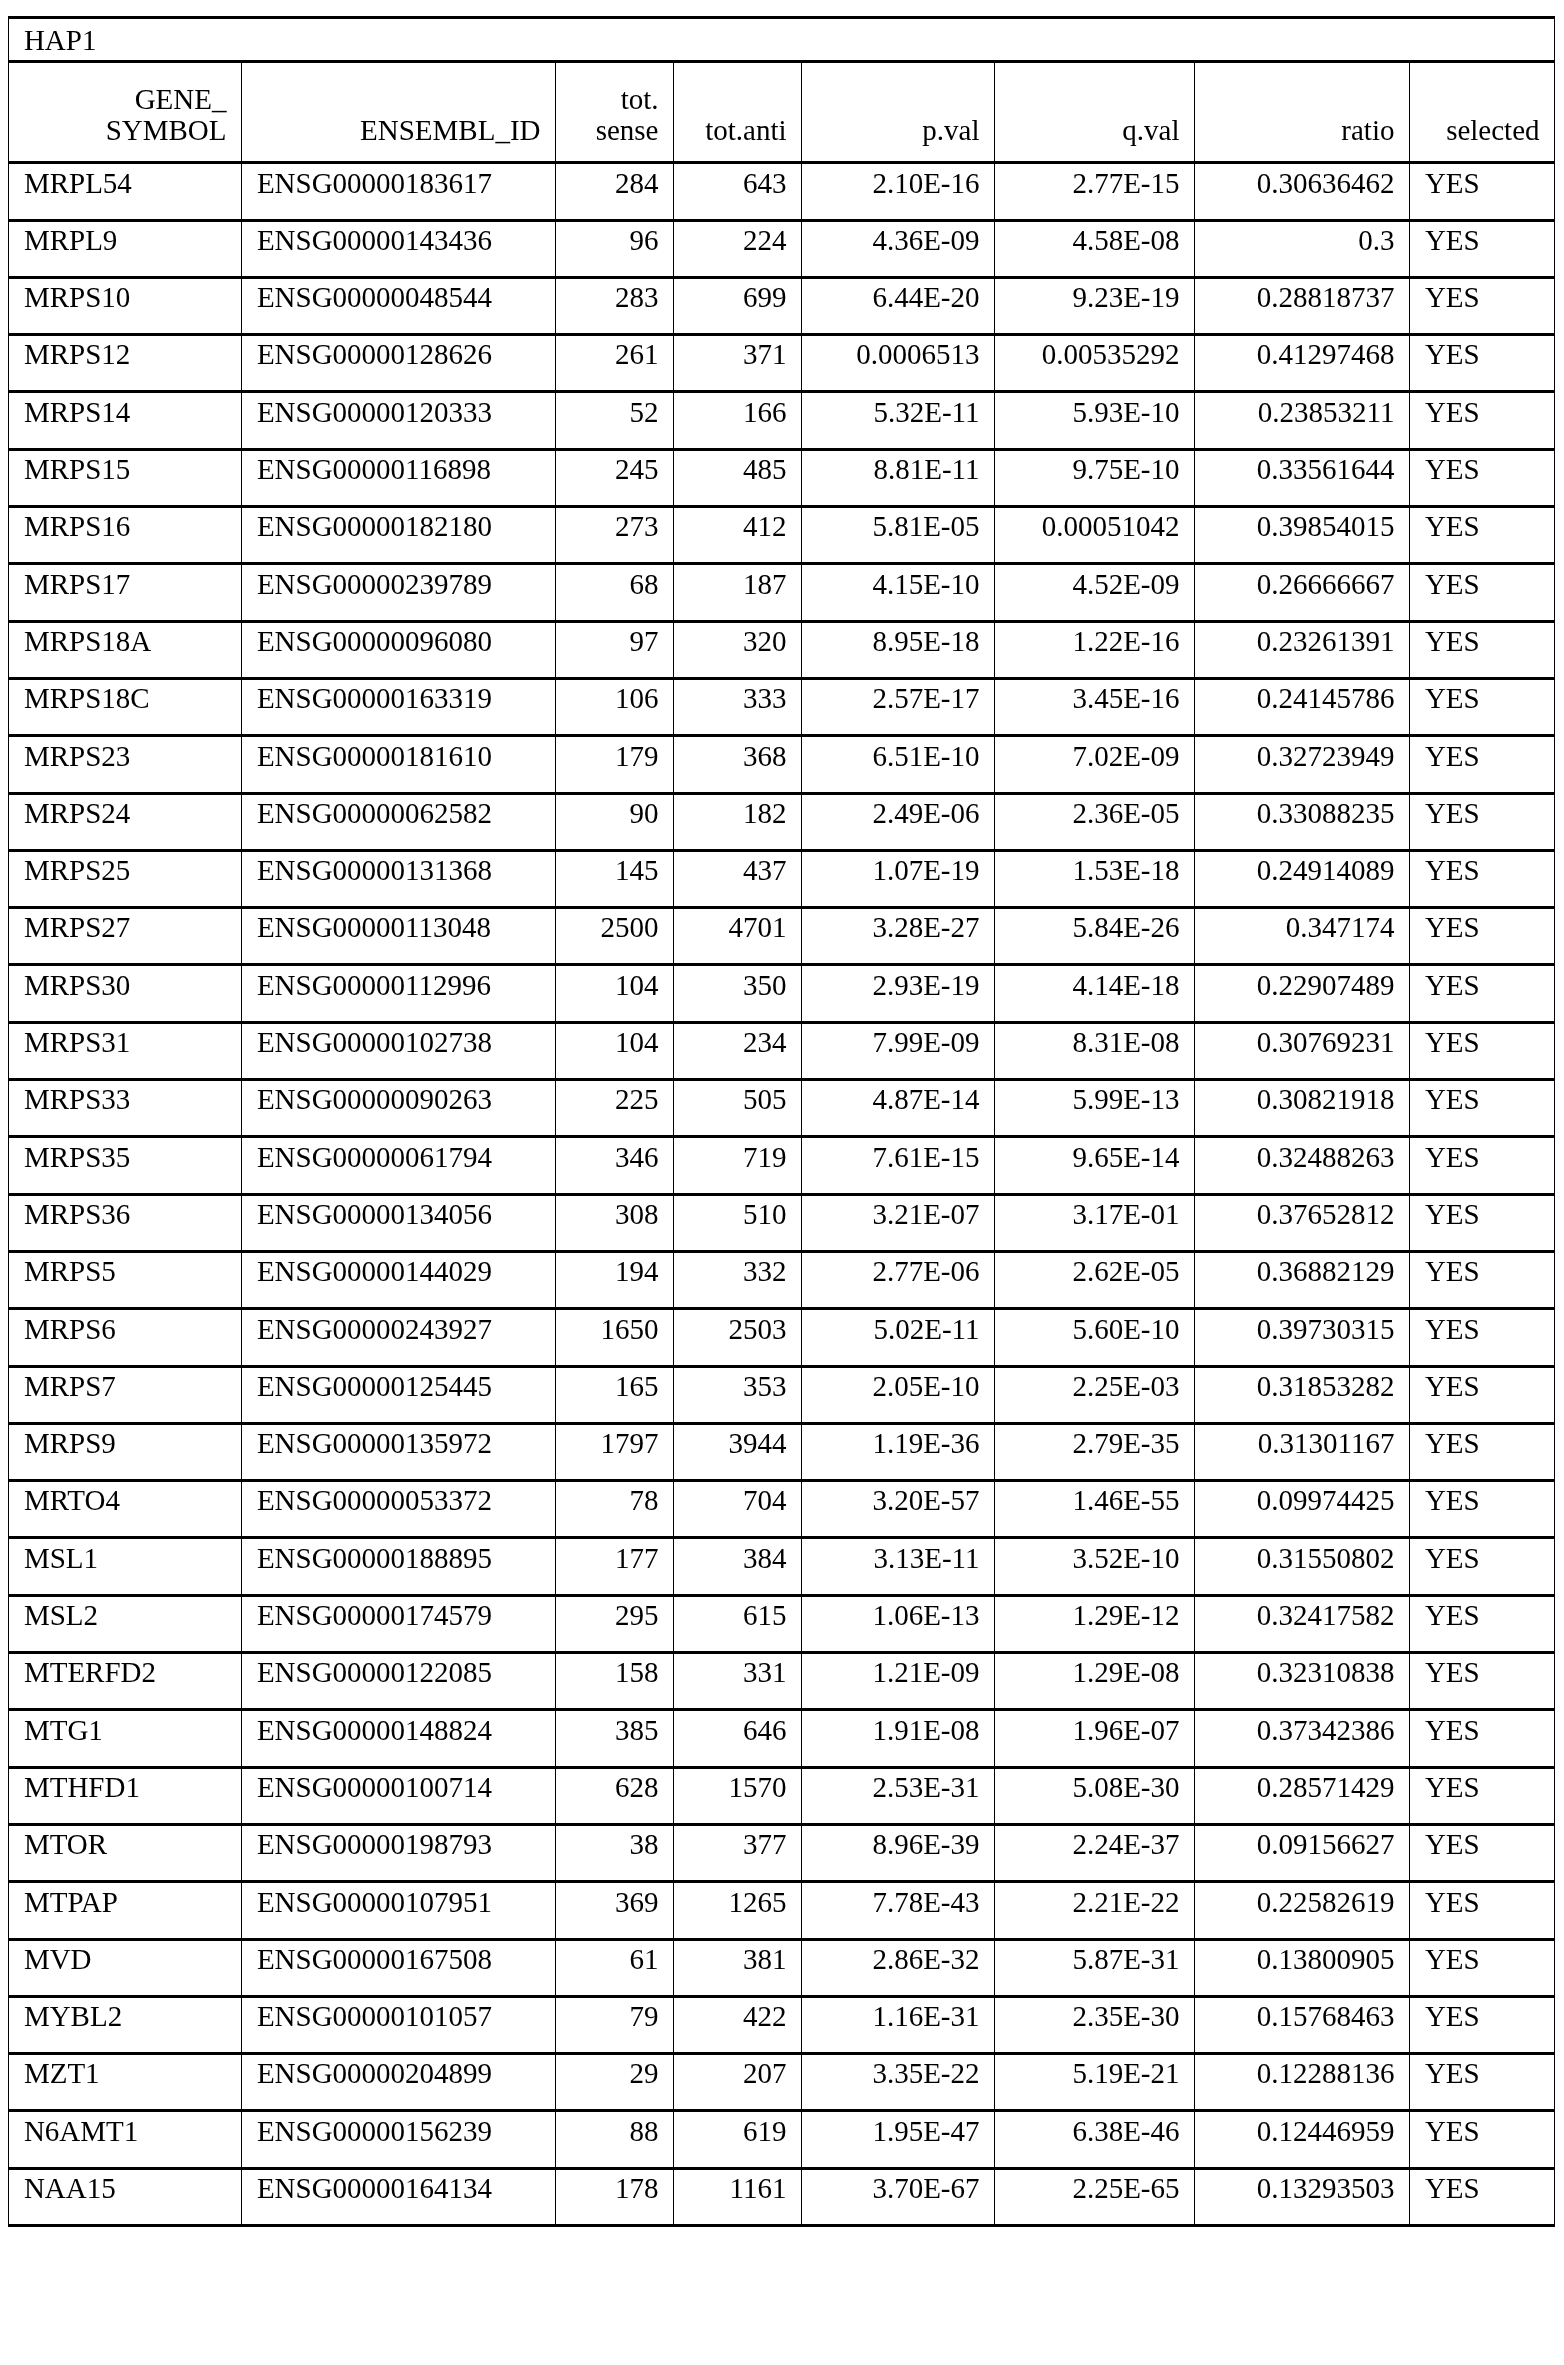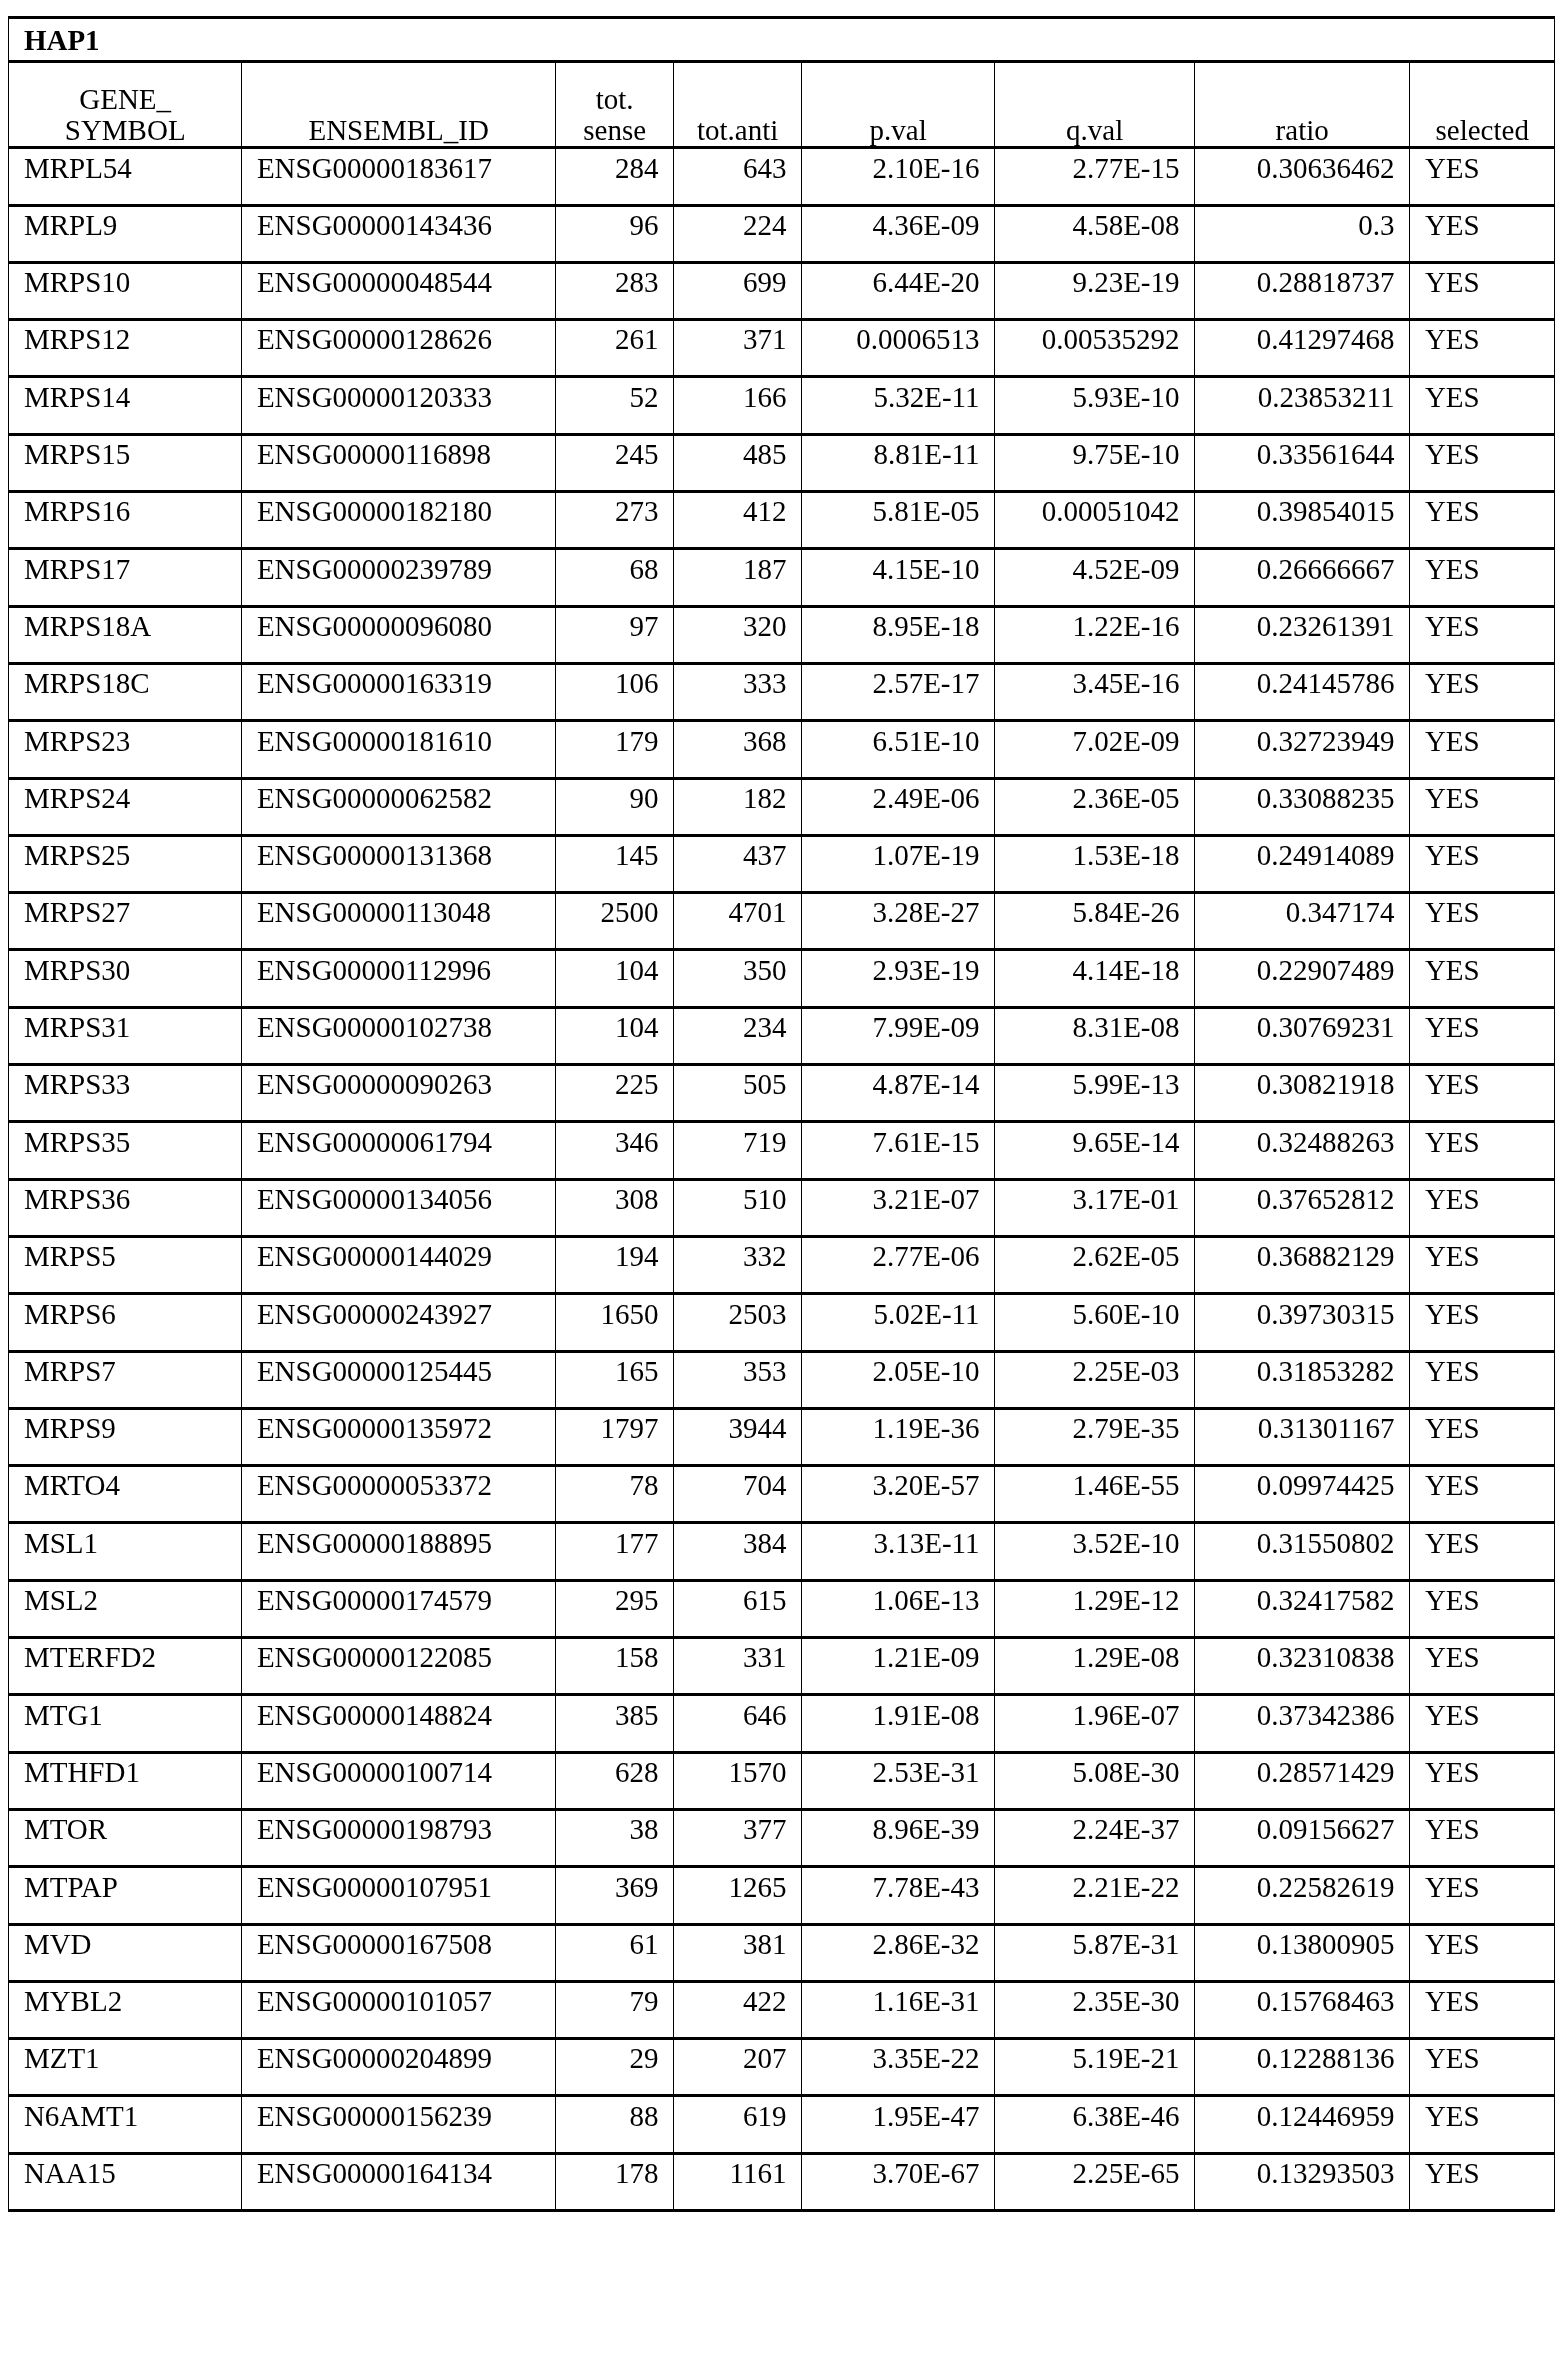--- a/index.html
+++ b/index.html
@@ -8,25 +8,25 @@
   table.gene-table {
     position: absolute; left: 8.2px; top: 16.3px;
     width: 1546px; border-collapse: collapse; table-layout: fixed;
     font-size: 29px; line-height: 1.05;
   }
   table.gene-table td, table.gene-table th {
     border: 1.6px solid #000; padding: 0 14.7px; font-weight: normal;
     vertical-align: top; overflow: hidden; white-space: nowrap;
   }
   table.gene-table tr.title-row td {
-    height: 41px; font-weight: bold; vertical-align: middle; text-align: left;
+    height: 41px; font-weight: normal; vertical-align: middle; text-align: left;
     border-top: 3.3px solid #000; border-bottom: 3.3px solid #000;
   }
   table.gene-table tr.header-row th {
-    height: 82px; vertical-align: bottom; text-align: center; padding-bottom: 1px;
+    height: 82px; vertical-align: bottom; text-align: right; padding-bottom: 16px;
     white-space: normal; border-bottom: 3.3px solid #000;
   }
   table.gene-table tr.data-row td {
     height: 51px; padding-top: 3.3px;
   }
   table.gene-table tr.data-row { border-bottom: 3.3px solid #000; }
   table.gene-table tr.data-row td { border-bottom: 3.3px solid #000; }
   td.num { text-align: right; }
   td.txt { text-align: left; }
   .col-gene { width: 233px; }

